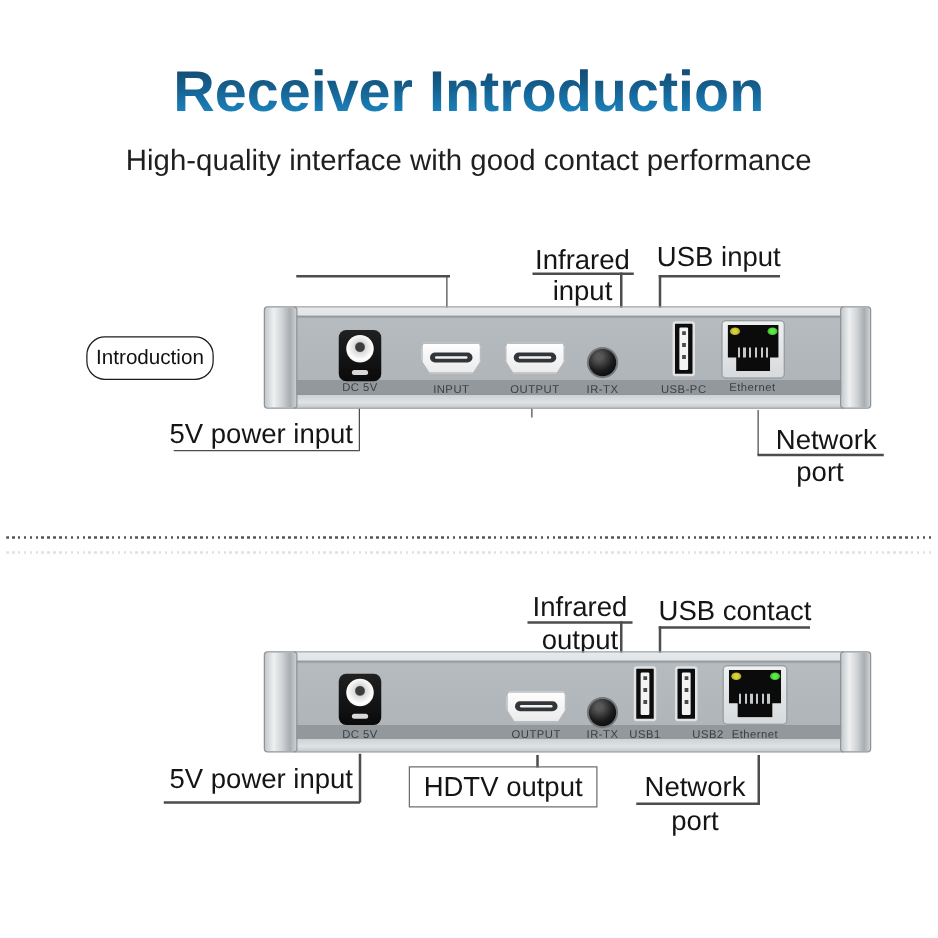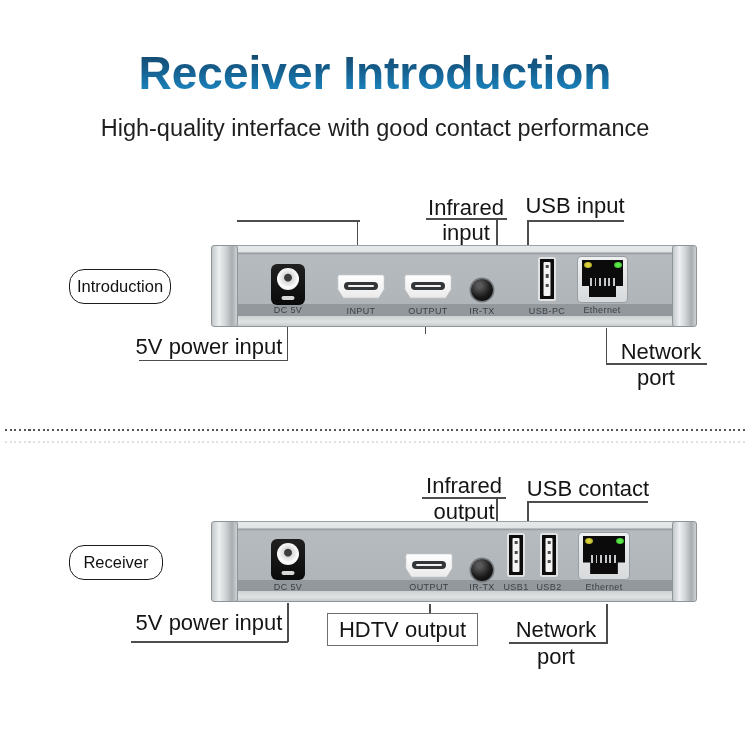--- a/index.html
+++ b/index.html
@@ -175,23 +175,20 @@
   <div class="hline" style="left:422px;top:497px;width:84px;"></div>
   <div class="co" style="left:418px;top:500px;width:92px;">output</div>
   <div class="vline" style="left:496px;top:497px;height:73px;"></div>
   <div class="hline" style="left:486px;top:568.5px;width:11px;"></div>
 
   <div class="co" style="left:524px;top:477px;width:128px;">USB contact</div>
   <div class="hline" style="left:527px;top:501px;width:121px;"></div>
   <div class="vline" style="left:527px;top:501px;height:45px;"></div>
   <div class="hline" style="left:527px;top:544.5px;width:13px;"></div>
 
-  <div class="pill" style="left:69px;top:545px;width:92px;height:33px;">
-      <span>Receiver</span>
-    </div>
 
   <div class="panel" style="left:211px;top:521px;width:486px;height:81px;">
     <div class="face" style="left:24px;right:22px;">
       <div class="face-bottom"></div>
     </div>
     <div class="flange" style="left:0;width:25px;"></div>
     <div class="flange" style="right:0;width:23px;"></div>
   </div>
 
   <div class="port-dc" style="left:271px;top:539px;">
@@ -213,21 +210,21 @@
   <div class="port-usb" style="left:507px;top:533px;">
     <span class="usb-tongue"></span>
     <span class="usb-dots"></span>
   </div>
   <div class="plabel" style="left:486px;top:582px;width:60px;">USB1</div>
 
   <div class="port-usb" style="left:540px;top:533px;">
     <span class="usb-tongue"></span>
     <span class="usb-dots"></span>
   </div>
-  <div class="plabel" style="left:519px;top:582px;width:60px;">USB2</div>
+  <div class="plabel" style="left:519px;top:582px;width:60px;text-align:right;">USB2</div>
 
   <div class="port-eth" style="left:578px;top:532px;width:52px;height:48px;">
     <span class="eth-cav">
       <span class="led led-y"></span>
       <span class="led led-g"></span>
       <span class="eth-teeth"></span>
     </span>
   </div>
   <div class="plabel" style="left:574px;top:582px;width:60px;">Ethernet</div>
 

